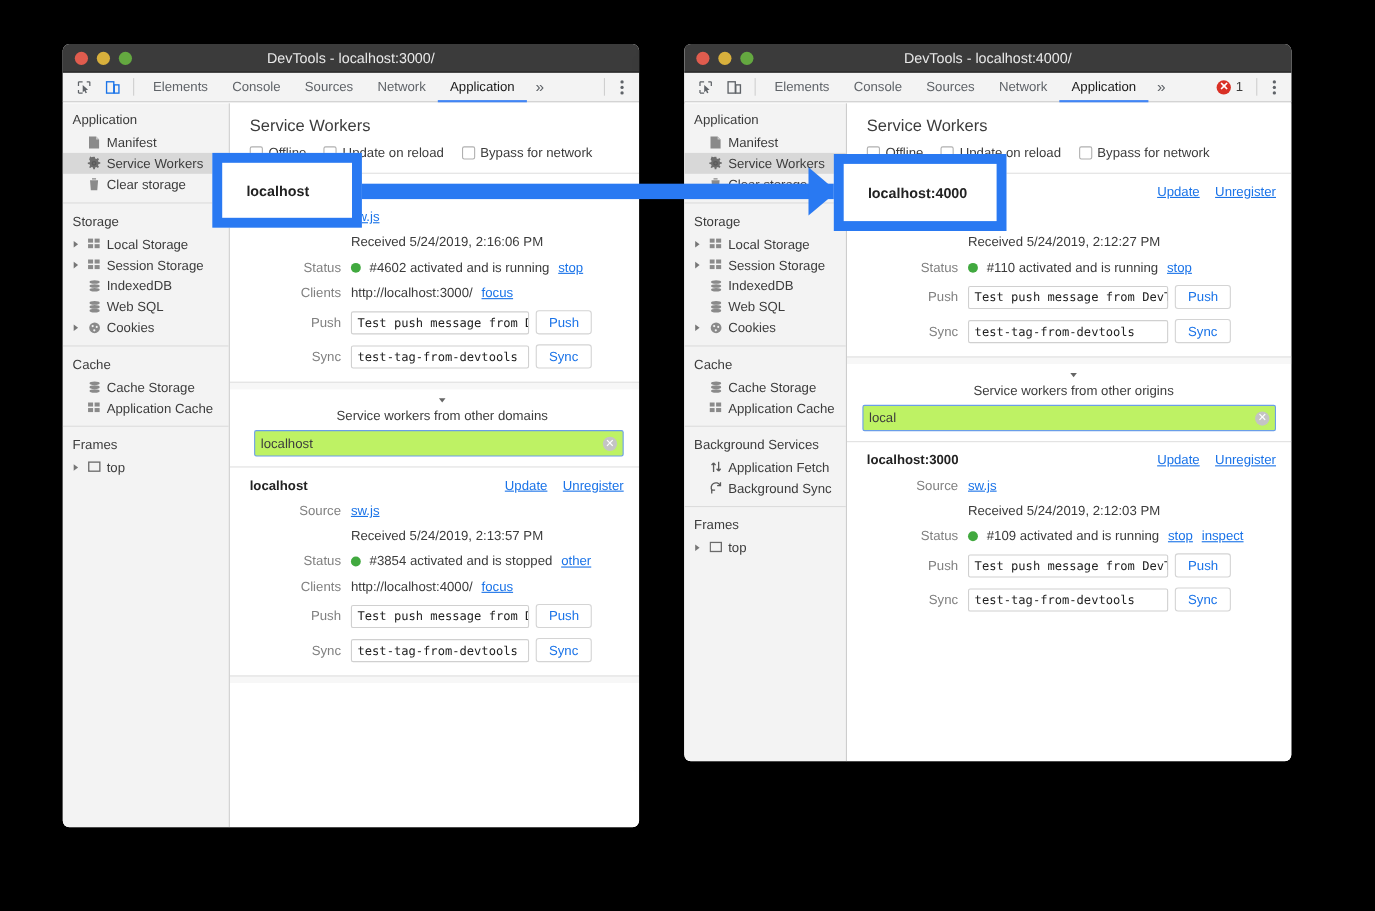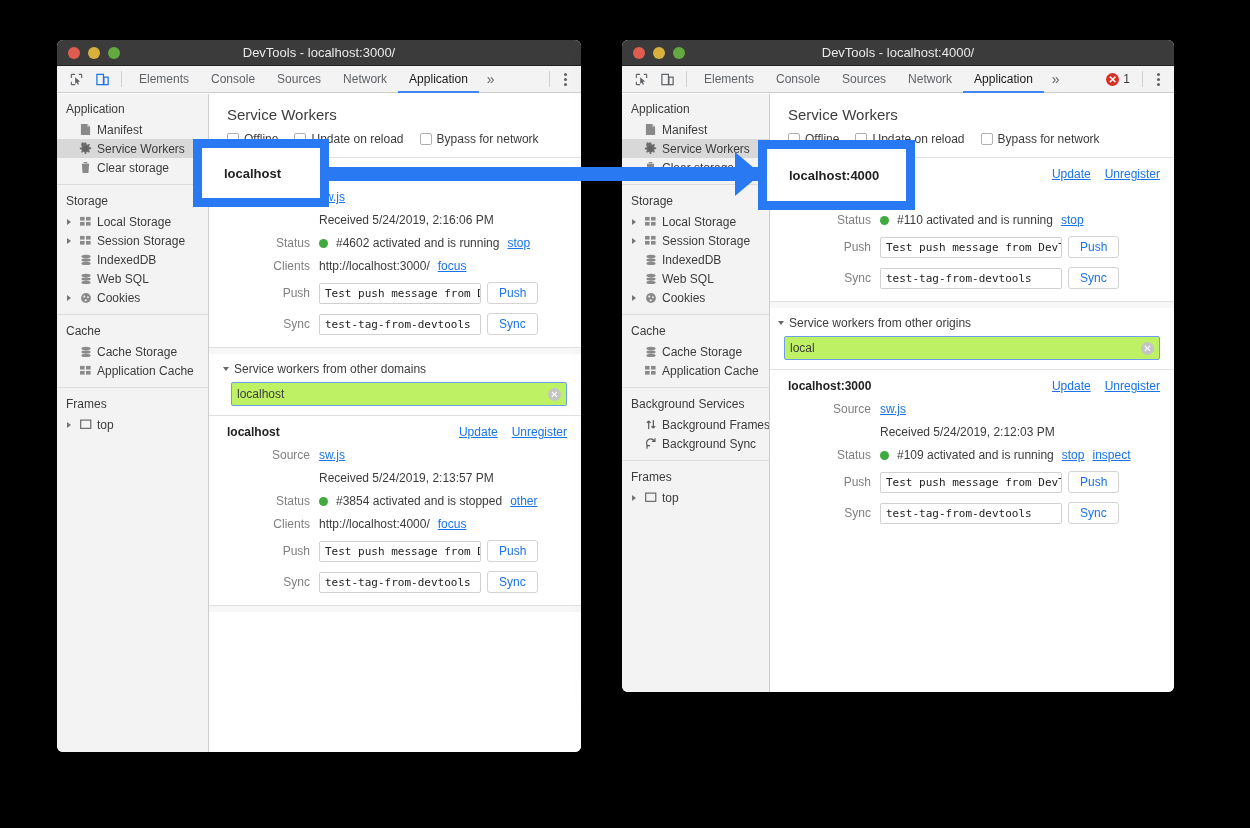--- a/index.html
+++ b/index.html
@@ -131,21 +131,21 @@
     overflow: hidden; white-space: nowrap;
   }
   .btn {
     border: 1px solid #d4d4d4; border-radius: 3px; background: #fff;
     color: #1a73e8; font-size: 12px; height: 22px; padding: 0 11px;
     display: inline-flex; align-items: center; justify-content: center;
     cursor: pointer;
   }
 
   .section-sep { border-top: 1px solid #e0e0e0; background: #f7f7f7; height: 7px; }
-  .collapse-row { display: flex; align-items: center; gap: 5px; padding: 8px 0 6px 14px; font-size: 12px; color: #3c3c3c;}
+  .collapse-row { display: flex; align-items: center; gap: 5px; padding: 8px 0 6px 14px; font-size: 12px; color: #3c3c3c; flex-direction: column;}
   .tri-down { width: 0; height: 0; border-top: 4.5px solid #666; border-left: 3.5px solid transparent; border-right: 3.5px solid transparent; }
   .filter-wrap { padding: 0 14px 9px 22px; }
   .filter-box {
     border: 1px solid #6b9ee8; border-radius: 2px; background: #bef264;
     height: 24px; display: flex; align-items: center; padding: 0 5px;
     font-size: 12px; color: #3c3c3c;
   }
   .clear-x {
     margin-left: auto; width: 13px; height: 13px; border-radius: 50%;
     background: #c4c4c4; color: #fff; font-size: 10px; line-height: 13px;
@@ -657,21 +657,21 @@
 
         <div class="sb-group">
           <div class="sb-title">Background Services</div>
           <div class="sb-item">
             <span class="sb-icon">
               <svg width="12" height="13" viewBox="0 0 13 14">
                   <path d="M4 12V3M4 3L2 5.2M4 3l2 2.2" stroke="#5a5a5a" stroke-width="1.3" fill="none"></path>
                   <path d="M9 2v9M9 11l-2-2.2M9 11l2-2.2" stroke="#5a5a5a" stroke-width="1.3" fill="none"></path>
                 </svg>
             </span>
-            <span>Background Frames</span>
+            <span>Application Fetch</span>
           </div>
           <div class="sb-item">
             <span class="sb-icon">
               <svg width="12" height="13" viewBox="0 0 13 14">
                   <path d="M10.4 4.6A4.6 4.6 0 102.6 9.4" stroke="#5a5a5a" stroke-width="1.3" fill="none"></path>
                   <path d="M10.8 1.4v3.4H7.5" stroke="#5a5a5a" stroke-width="1.3" fill="none"></path>
                   <path d="M2.2 12.6V9.2h3.3" stroke="#5a5a5a" stroke-width="1.3" fill="none"></path>
                 </svg>
             </span>
             <span>Background Sync</span>
@@ -718,20 +718,24 @@
               <a class="lnk">Unregister</a>
             </span>
           </div>
           <div class="frow">
             <span class="flabel" style="width:92px;">Source</span>
             <span class="fval">
                 <a class="lnk">sw.js</a>
               </span>
           </div>
           <div class="frow">
+            <span class="flabel" style="width:92px;"></span>
+            <span class="fval">Received 5/24/2019, 2:12:27 PM</span>
+          </div>
+          <div class="frow">
             <span class="flabel" style="width:92px;">Status</span>
             <span class="fval">
               <span class="status-dot"></span>
               <span>#110 activated and is running</span>
               <a class="lnk">stop</a>
             </span>
           </div>
           <div class="frow">
             <span class="flabel" style="width:92px;">Push</span>
             <span class="fval" style="gap:6px;">

